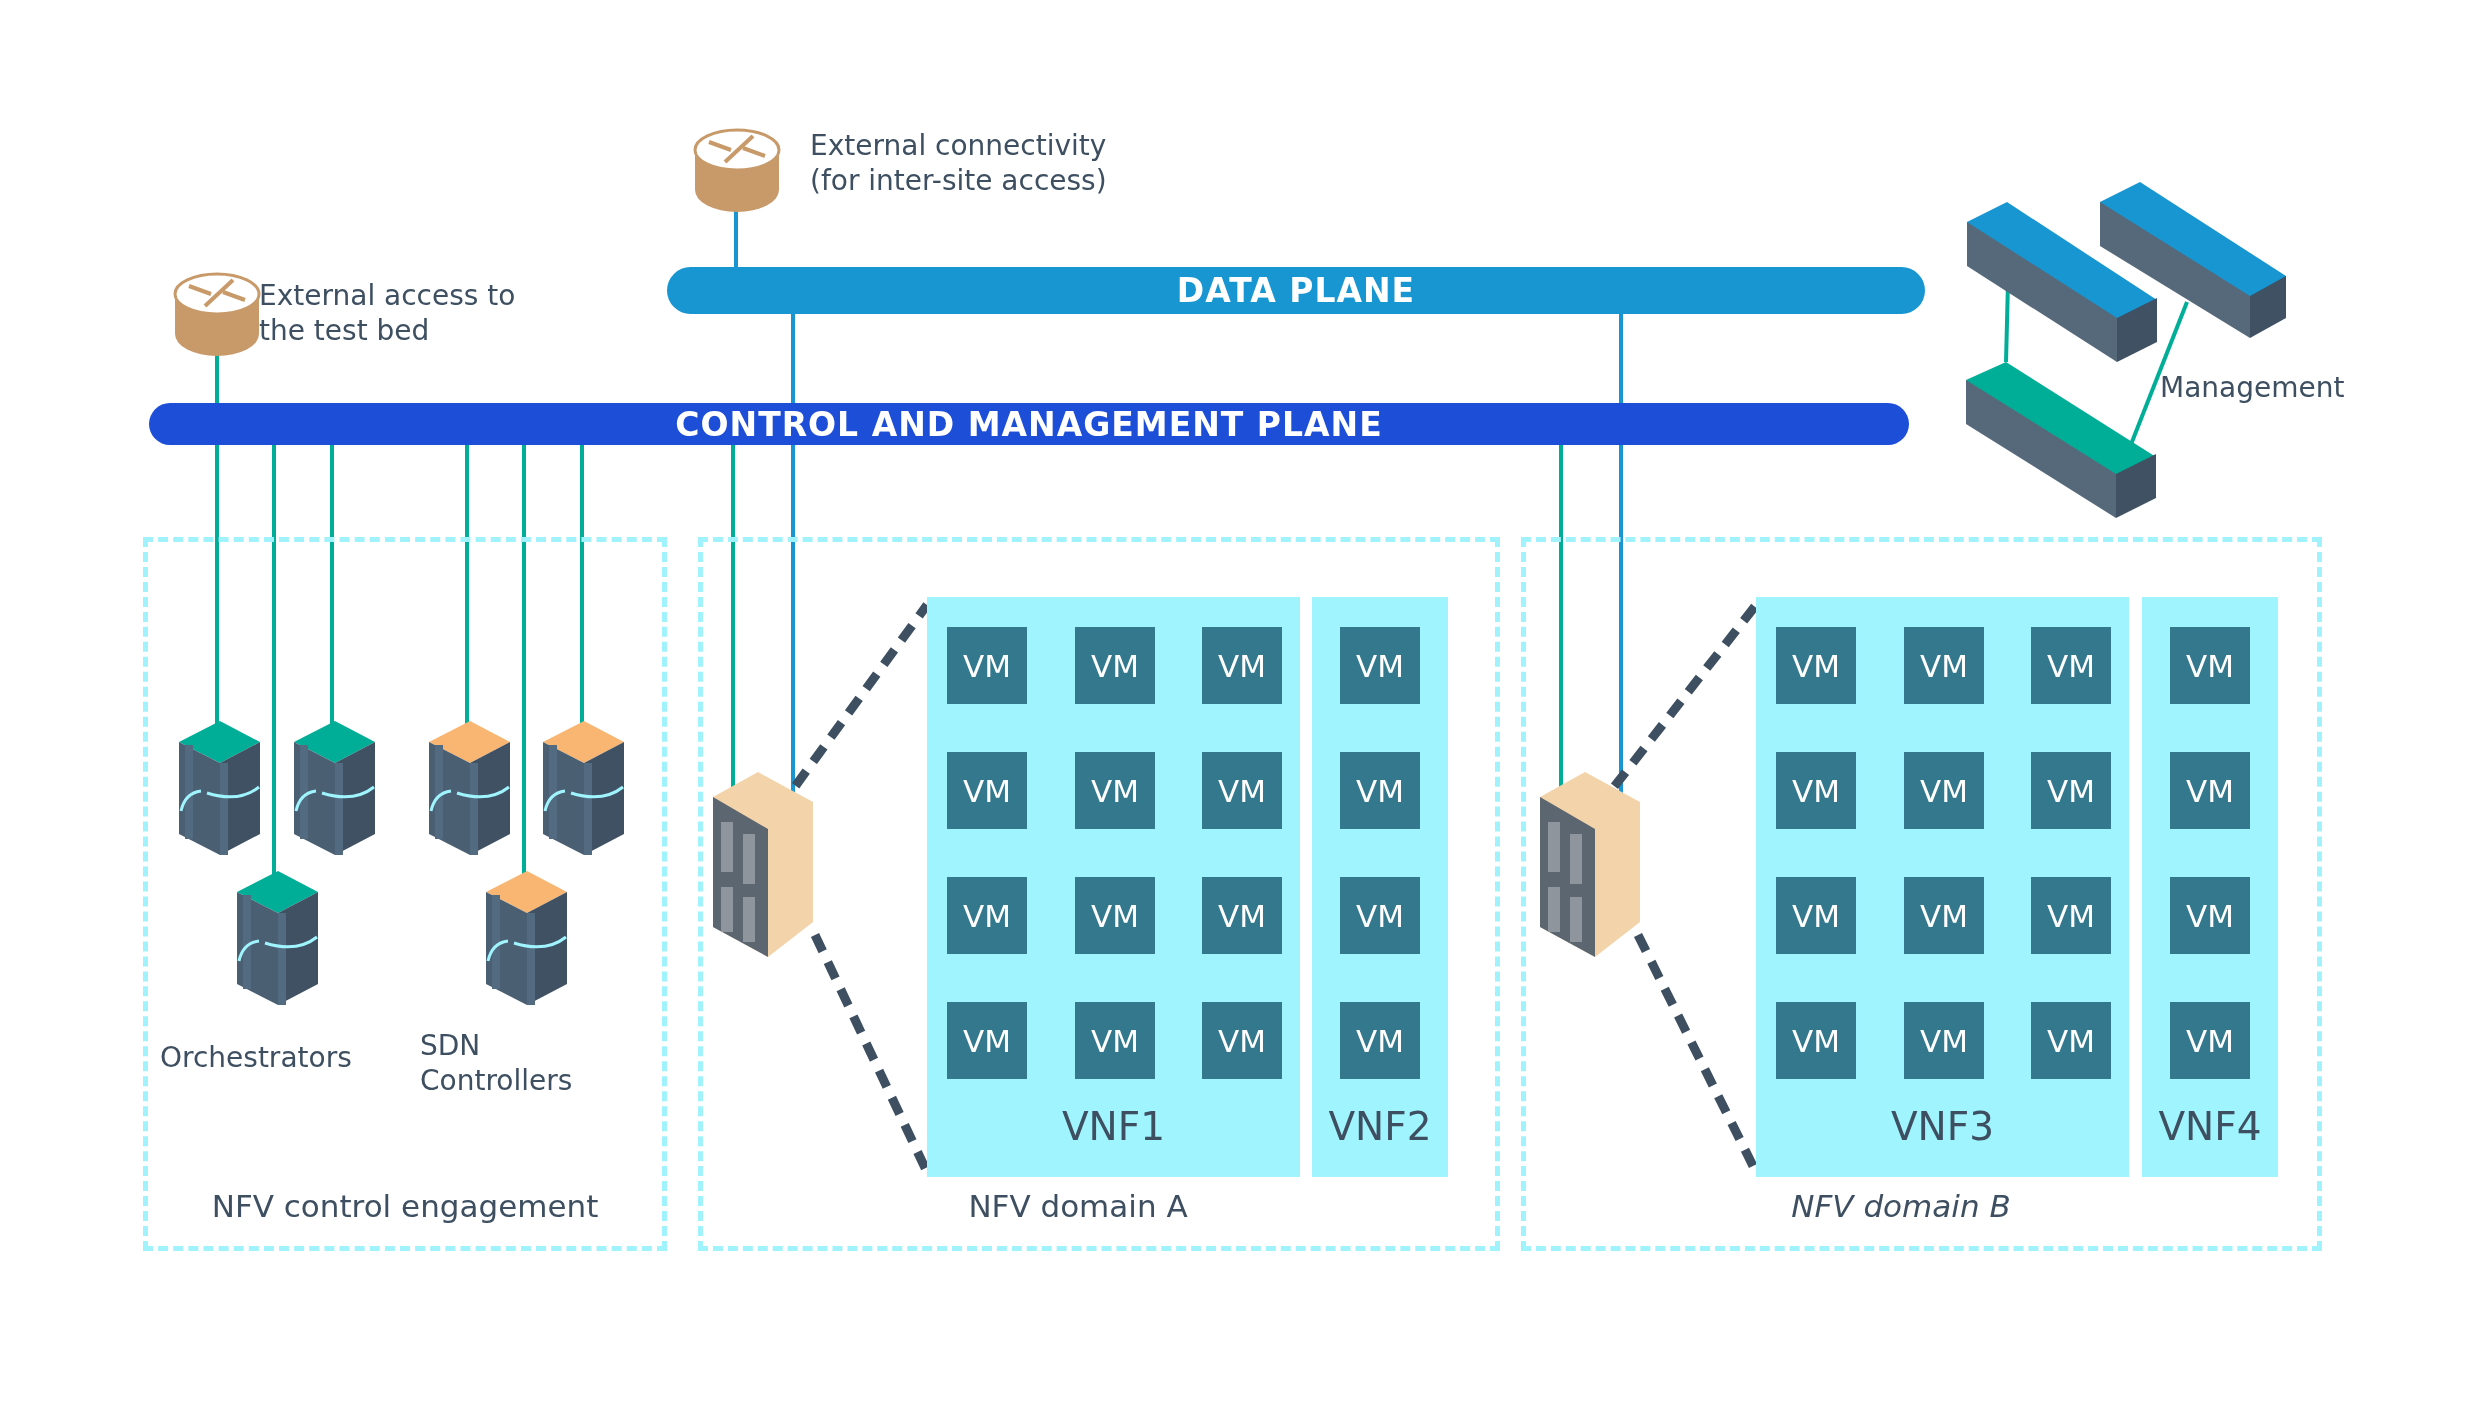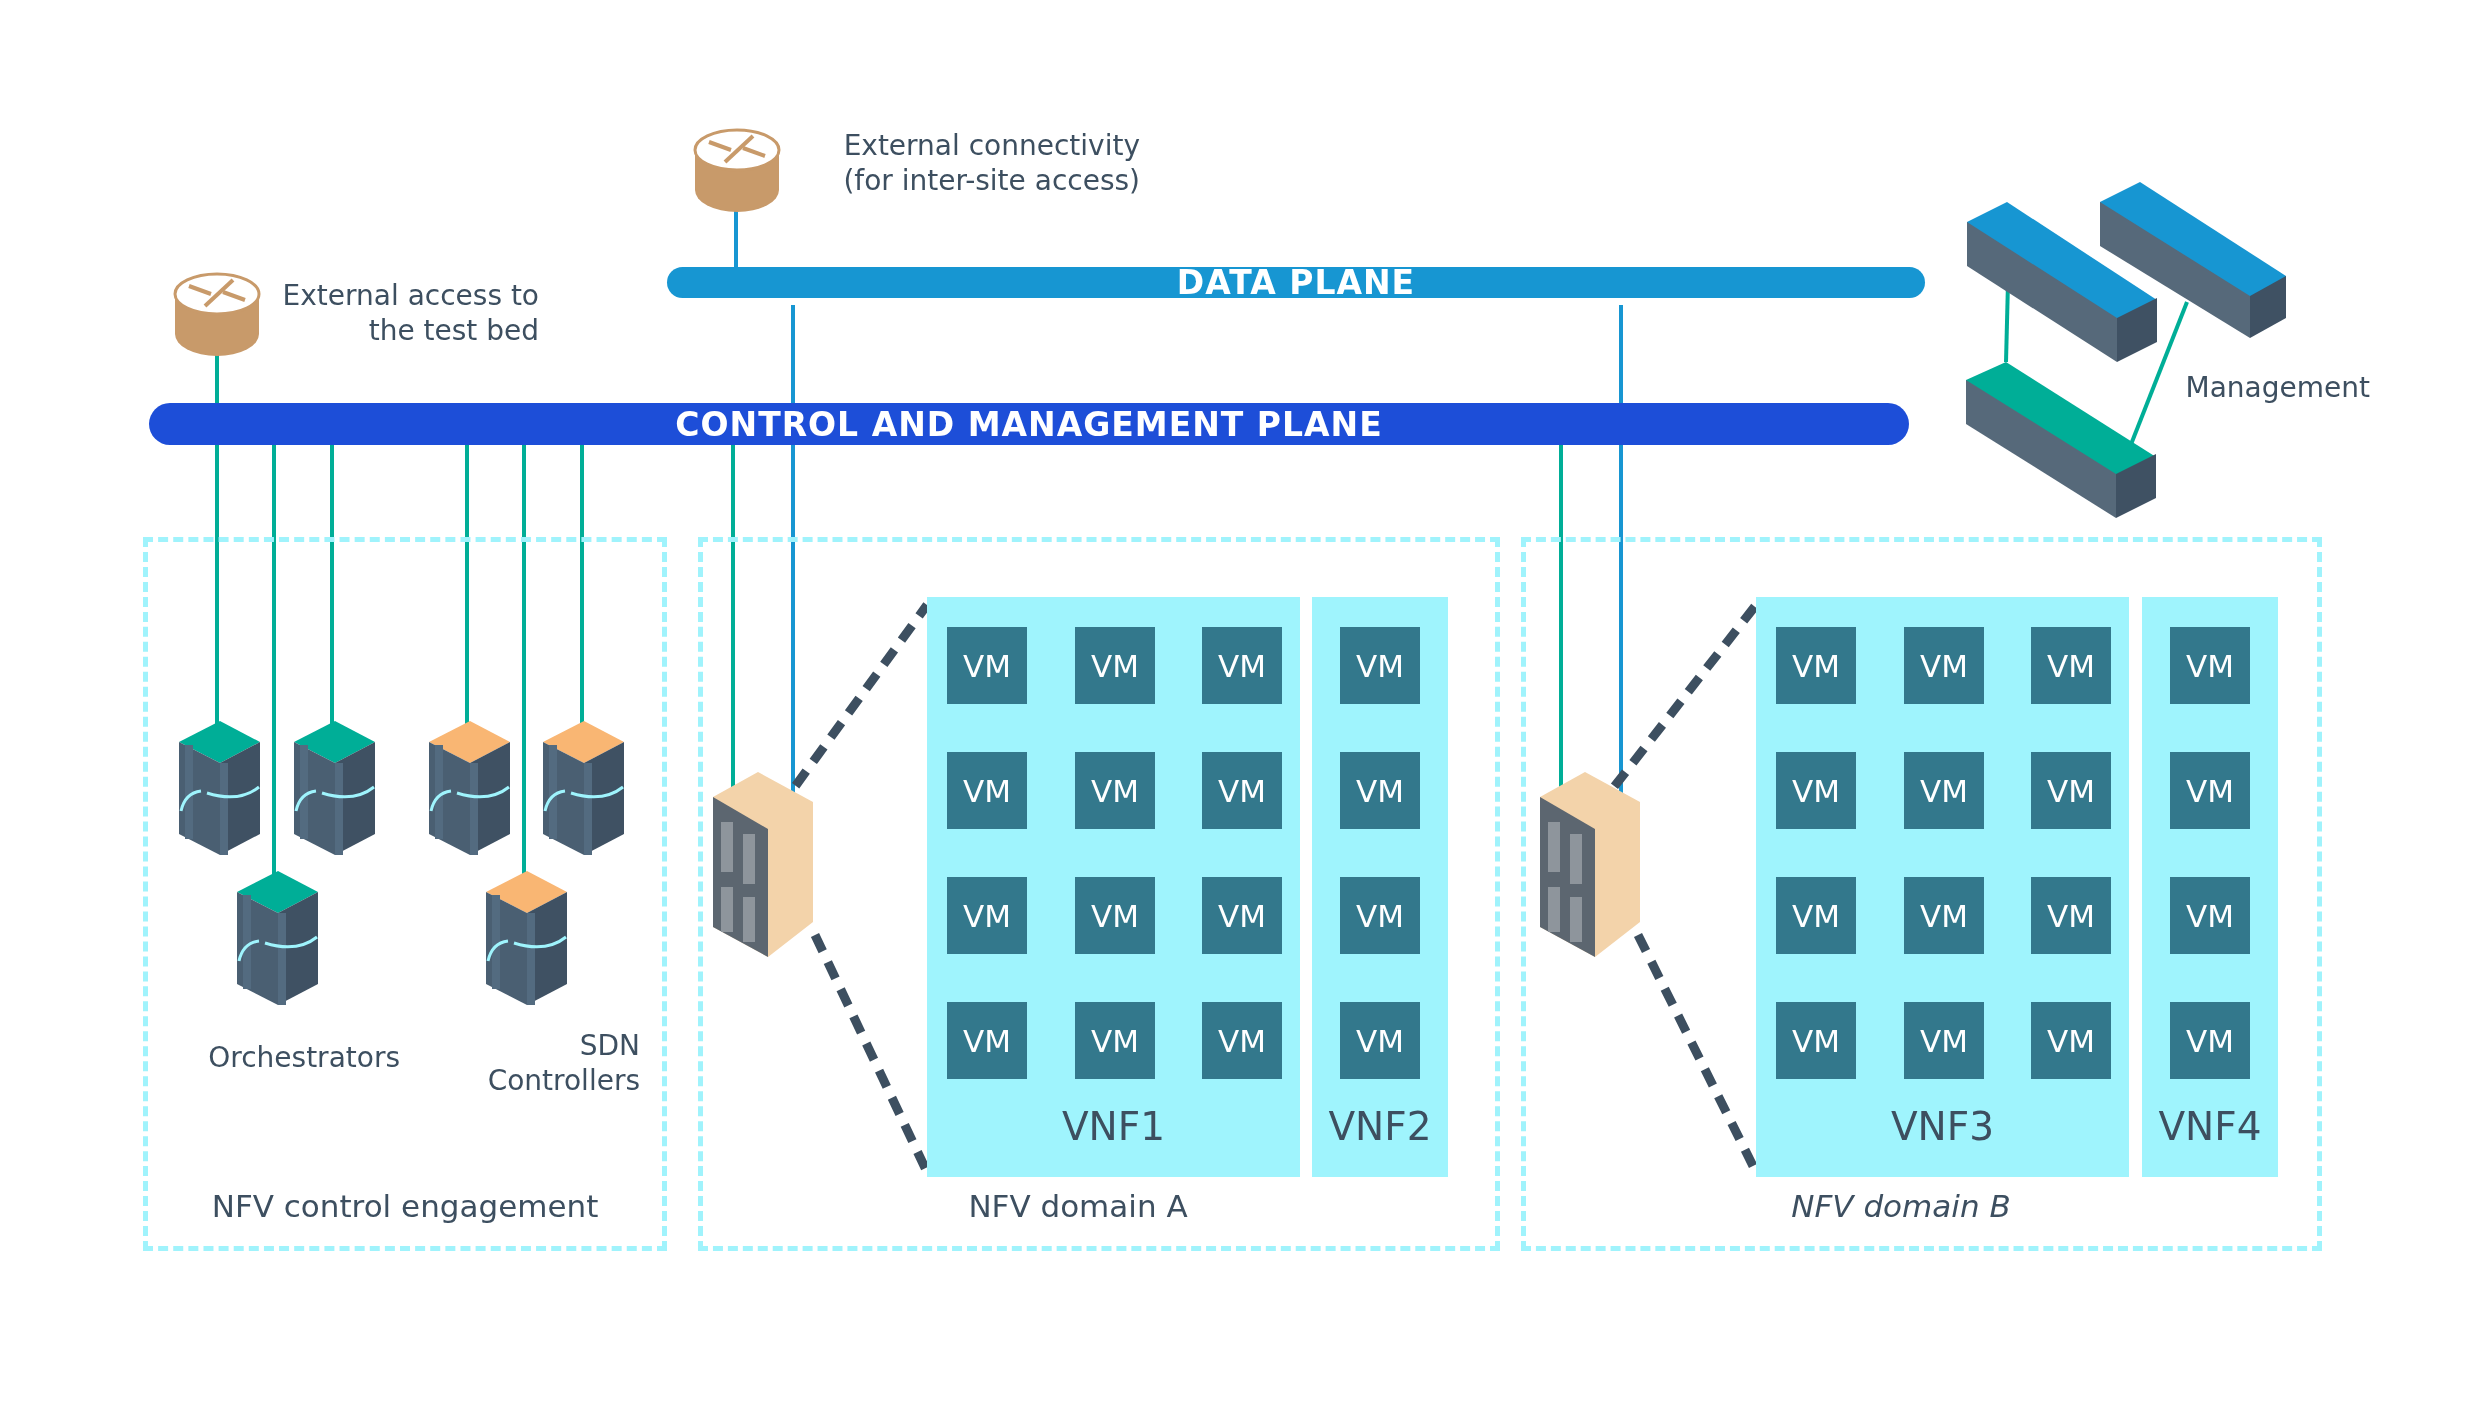--- a/index.html
+++ b/index.html
@@ -1,32 +1,32 @@
 <!DOCTYPE html>
 <html><head>
 <meta charset="utf-8">
 <style>
   html, body { margin:0; padding:0; background:#ffffff; }
   body { width:2482px; height:1420px; position:relative; overflow:hidden;
          font-family:"DejaVu Sans","Liberation Sans",sans-serif; color:#3d4f60; }
   #lines { position:absolute; left:0; top:0; width:2482px; height:1420px; }
   .plane { position:absolute; border-radius:24px; color:#fff; font-weight:bold;
            font-size:33px; letter-spacing:1px; display:flex; align-items:center; justify-content:center; }
-  #data-plane { left:667px; top:267px; width:1258px; height:31px; background:#1796d2; }
+  #data-plane { left:667px; top:267px; width:1258px; height:47px; background:#1796d2; }
   #ctrl-plane { left:149px; top:403px; width:1760px; height:42px; background:#1d4ed8; }
   .dom-box { position:absolute; border:5px dashed #a0f3fc; box-sizing:border-box; }
   #dom-ctrl { left:143px; top:537px; width:524px; height:714px; }
   #dom-a { left:698px; top:537px; width:802px; height:714px; }
   #dom-b { left:1521px; top:537px; width:801px; height:714px; }
   .dom-label { position:absolute; bottom:22px; left:0; right:0; text-align:center; font-size:31px; color:#3d4f60; }
   .vnf { position:absolute; background:#9ff4fd; }
   .vnf-label { position:absolute; left:0; right:0; bottom:28px; text-align:center; font-size:39px; color:#3d4f60; }
   .vm { position:absolute; width:80px; height:77px; background:#33788c; color:#fff;
         font-size:31px; display:flex; align-items:center; justify-content:center;text-align:right; }
-  .caption { position:absolute; font-size:28px; color:#3d4f60; text-align:right; line-height:35px; }
+  .caption { position:absolute; font-size:28px; color:#3d4f60; text-align:left; line-height:35px; }
 </style>
 </head>
 <body>
 
 <svg id="lines" viewBox="0 0 2482 1420">
 
   <g stroke="#00ae97" stroke-width="4">
     <line x1="217" y1="345" x2="217" y2="420"></line>
     <line x1="217" y1="440" x2="217" y2="725"></line>
     <line x1="274" y1="440" x2="274" y2="876"></line>

